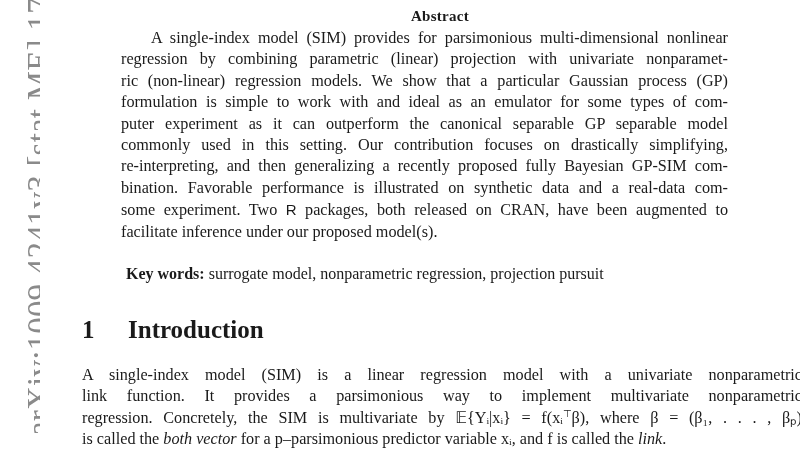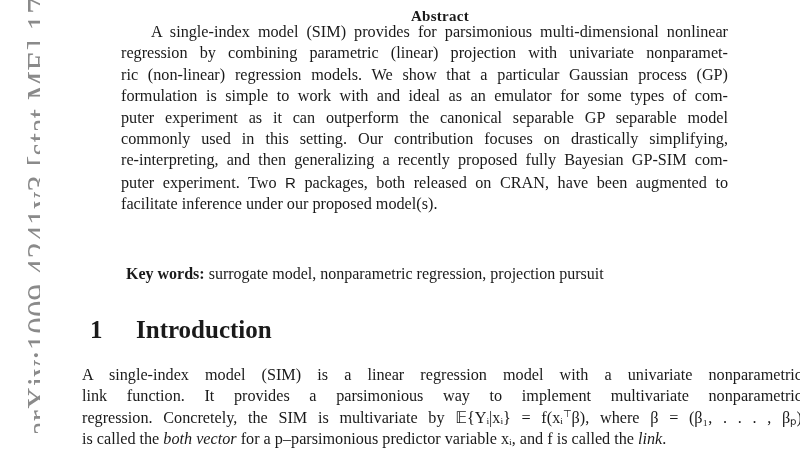--- a/index.html
+++ b/index.html
@@ -43,21 +43,21 @@
     left: 0;
     width: 880px;
     text-align: center;
     font-family: "Liberation Serif", serif;
     font-weight: bold;
     font-size: 15px;
     letter-spacing: 0.3px;
   }
   .abstract-body {
     position: absolute;
-    top: 22px;
+    top: 28px;
     left: 121px;
     width: 607px;
     font-family: "Liberation Serif", serif;
     font-size: 16.2px;
     line-height: 21.4px;
     text-align: justify;
     text-indent: 30px;
   }
   .abstract-body .line {
     display: block;
@@ -88,21 +88,20 @@
     font-weight: bold;
   }
   .section-heading {
     position: absolute;
     top: 316px;
     left: 82px;
     font-family: "Liberation Serif", serif;
     font-weight: bold;
     font-size: 25px;
     white-space: nowrap;
-    margin-left: 8px;
   }
   .section-heading .sec-num {
     display: inline-block;
     width: 46px;
   }
   .intro-body {
     position: absolute;
     top: 365px;
     left: 82px;
     width: 720px;
@@ -133,21 +132,22 @@
 <div class="abstract-title">Abstract</div>
 
 <div class="abstract-body">
   <span class="line first">A single-index model (SIM) provides for parsimonious multi-dimensional nonlinear</span>
   <span class="line">regression by combining parametric (linear) projection with univariate nonparamet-</span>
   <span class="line">ric (non-linear) regression models. We show that a particular Gaussian process (GP)</span>
   <span class="line">formulation is simple to work with and ideal as an emulator for some types of com-</span>
   <span class="line">puter experiment as it can outperform the canonical separable GP separable model</span>
   <span class="line">commonly used in this setting.  Our contribution focuses on drastically simplifying,</span>
   <span class="line">re-interpreting, and then generalizing a recently proposed fully Bayesian GP-SIM com-</span>
-  <span class="line"><span>puter experiment.  Two </span><span class="sans-r">R</span><span> packages, both released on CRAN, have been augmented to</span></span>
+  <span class="line">bination. Favorable performance is illustrated on synthetic data and a real-data com-</span>
+  <span class="line"><span>some experiment.  Two </span><span class="sans-r">R</span><span> packages, both released on CRAN, have been augmented to</span></span>
   <span class="line last">facilitate inference under our proposed model(s).</span>
 </div>
 
 <div class="keywords">
   <span class="kw-label">Key words:</span><span> surrogate model, nonparametric regression, projection pursuit</span>
 </div>
 
 <div class="section-heading">
   <span class="sec-num">1</span><span>Introduction</span>
 </div>

